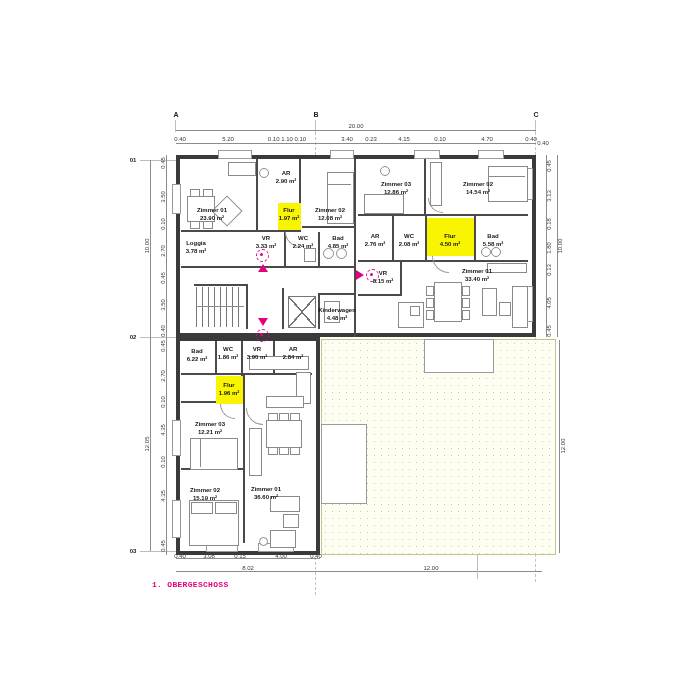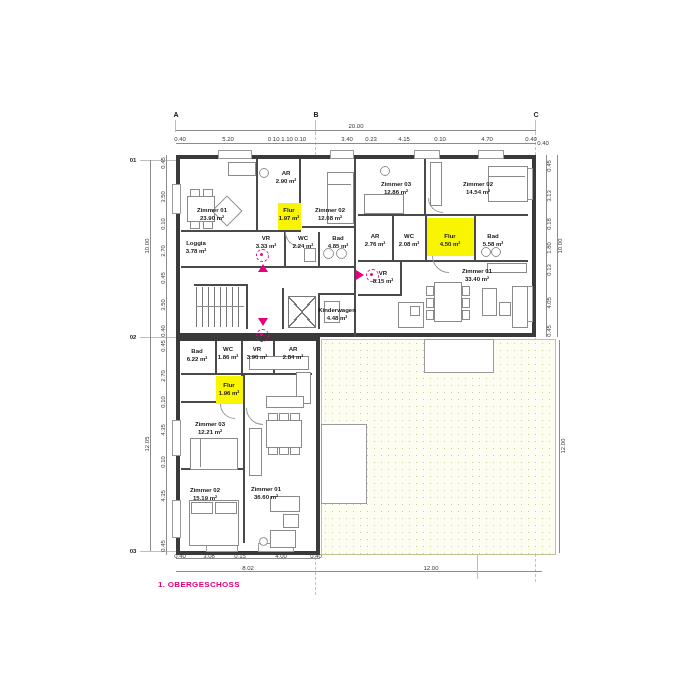--- a/index.html
+++ b/index.html
@@ -343,15 +343,15 @@
     </div>
   <div class="rlabel" style="left:205px;top:494px;">
       <div>Zimmer 02</div>
       <div>15.19 m²</div>
     </div>
   <div class="rlabel" style="left:266px;top:493px;">
       <div>Zimmer 01</div>
       <div>36.60 m²</div>
     </div>
 
-  <div class="title" style="left:158px;top:580px;">1. OBERGESCHOSS</div>
+  <div class="title" style="left:152px;top:580px;font-family:Liberation Mono, monospace;">1. OBERGESCHOSS</div>
 
 </div>
 
 </body></html>

